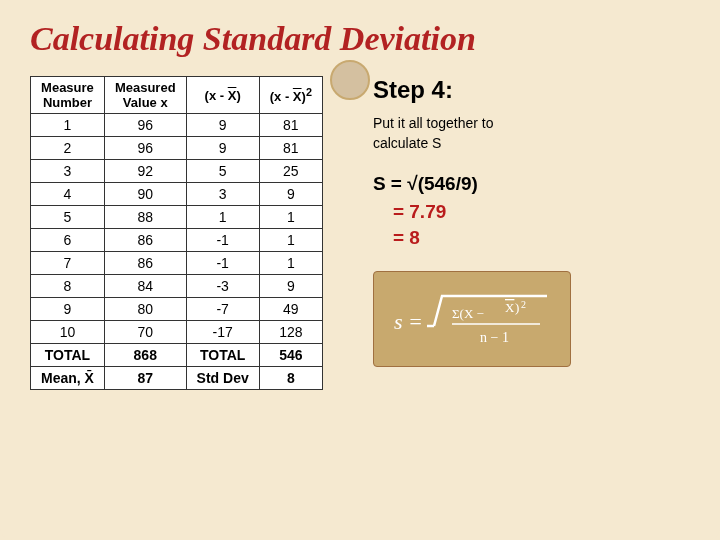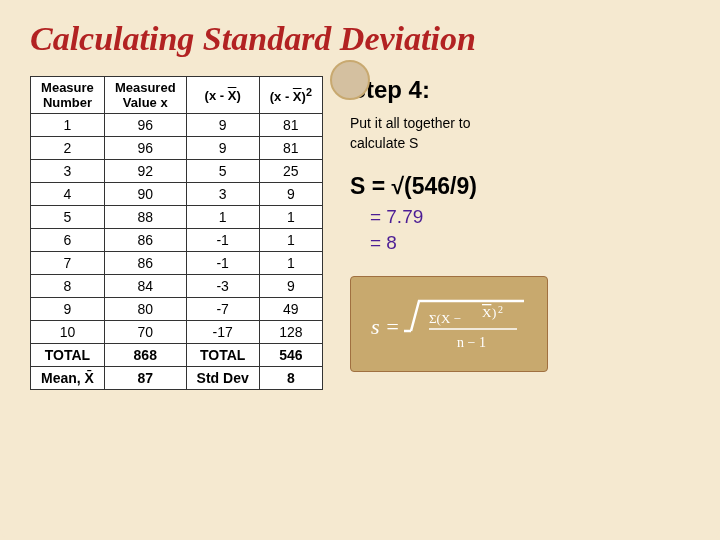--- a/index.html
+++ b/index.html
@@ -22,21 +22,21 @@
       color: #b22222;
       font-size: 34px;
       font-weight: bold;
       font-style: italic;
       margin-bottom: 18px;
       font-family: Georgia, serif;
     }
     .content-area {
       display: flex;
       flex-direction: row;
-      gap: 17px;
+      gap: 40px;
       align-items: flex-start;
     }
     .table-container {
       flex-shrink: 0;
     }
     table {
       border-collapse: collapse;
       font-size: 14px;
       background: white;
     }
@@ -66,31 +66,31 @@
       margin-bottom: 10px;
       color: #000;
     }
     .step-desc {
       font-size: 14px;
       margin-bottom: 20px;
       color: #000;
       line-height: 1.4;
     }
     .formula-text {
-      font-size: 23px;
+      font-size: 19px;
       font-weight: bold;
       margin-bottom: 6px;
       color: #000;
     }
     .formula-result {
       font-size: 19px;
-      font-weight: normal;
+      font-weight: bold;
       margin-left: 20px;
       margin-bottom: 4px;
-      color: #4c1d95;
+      color: #b91c1c;
     }
     .formula-box {
       margin-top: 18px;
       background: #c8a96e;
       border: 1px solid #a07040;
       padding: 12px 18px;
       display: inline-block;
       border-radius: 4px;
     }
     .formula-svg {

